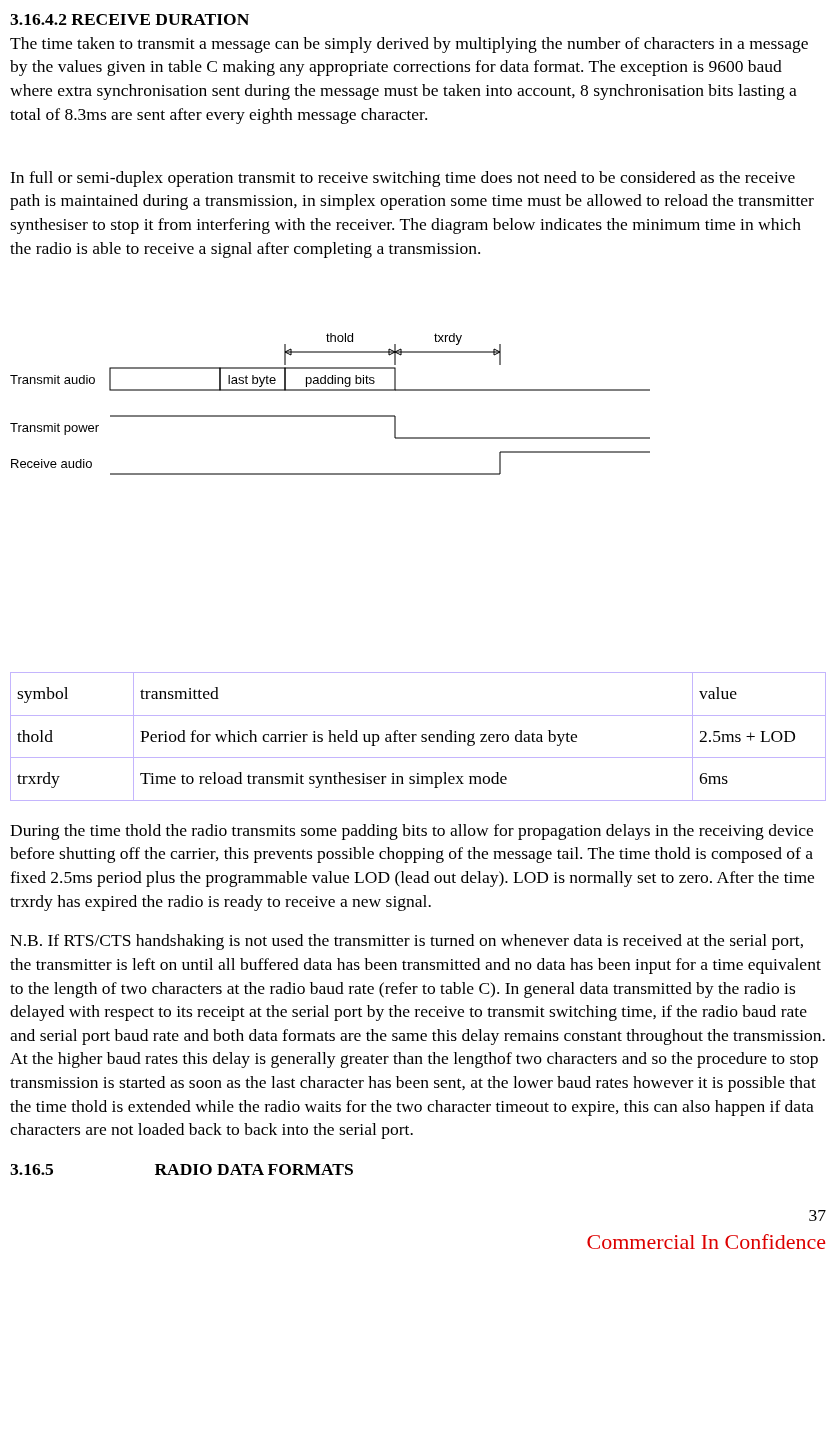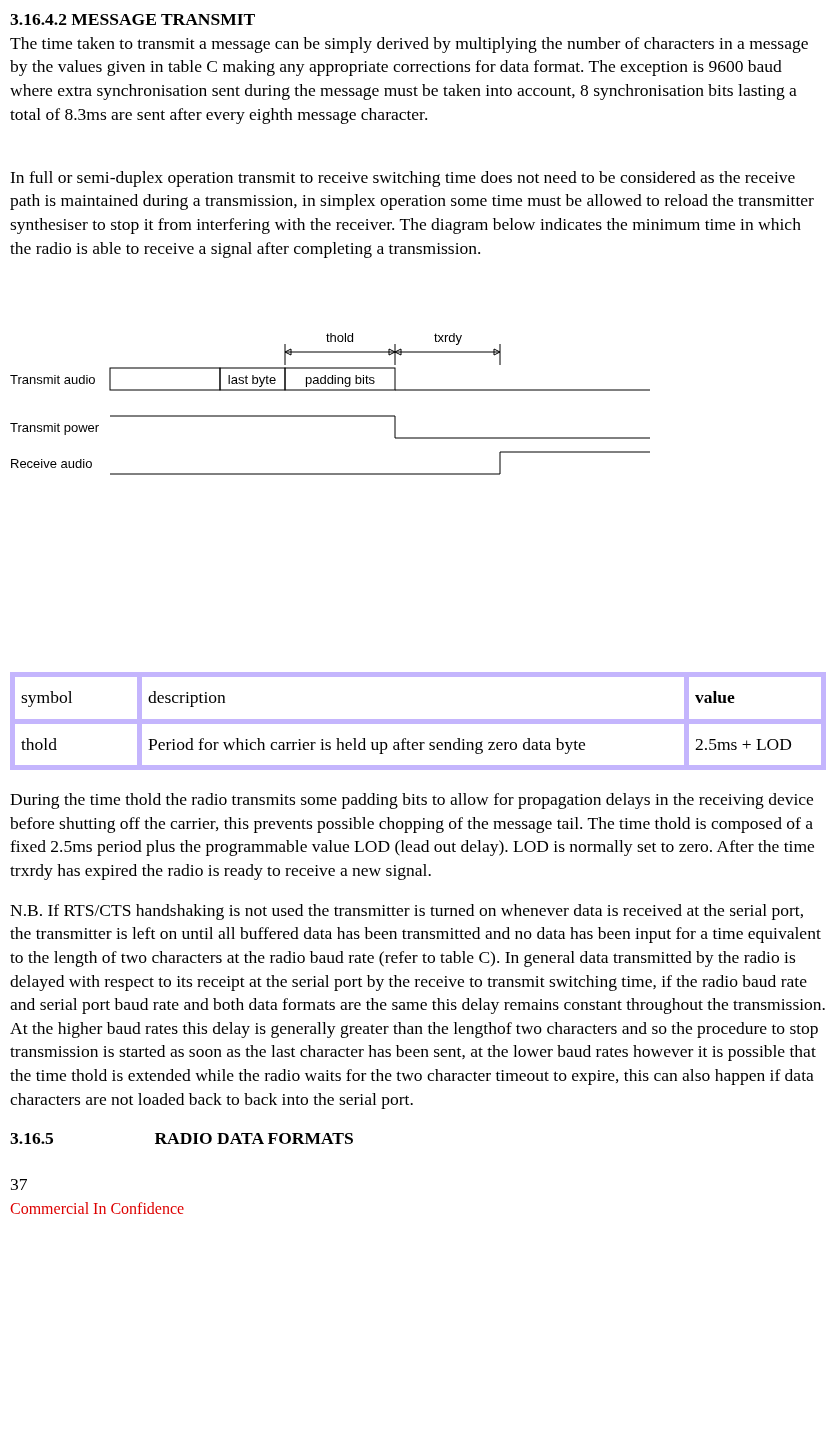--- a/index.html
+++ b/index.html
@@ -23,32 +23,32 @@
     margin-bottom: 13px;
   }
   table.data-table {
     border-collapse: collapse;
     width: 100%;
     margin-top: 10px;
     margin-bottom: 18px;
     font-size: 17.5px;
   }
   table.data-table td {
-    border: 5px solid #c4b5fd;
+    border: 1px solid #c4b5fd;
     padding: 9px 6px;
     vertical-align: top;
   }
   .col-symbol { width: 110px; }
-  .col-value { width: 120px; font-weight: bold; }
+  .col-value { width: 120px; }
   .footer {
-    text-align: left;
+    text-align: right;
     margin-top: 22px;
   }
   .page-num { color: #000; }
-  .confidential { color: #d00; font-family: Georgia, 'Times New Roman', serif; font-size: 16px; }
+  .confidential { color: #d00; font-family: Georgia, 'Times New Roman', serif; font-size: 22px; }
   
   .diagram-wrap {
     margin: 70px 0 160px 0;
   }
   .diagram {
     width: 640px;
     height: 175px;
   }
   .diagram text {
     font-family: Arial, Helvetica, sans-serif;
@@ -67,21 +67,21 @@
     display: inline-block;
     width: 140px;
   }
 </style>
 </head>
 <body>
 
 <div class="para">
   <span class="section-heading">
     <span>3.16.4.2</span>
-    <span>MESSAGE TRANSMIT</span>
+    <span>RECEIVE DURATION</span>
   </span><br>
   <span>The time taken to transmit a message can be simply derived by multiplying the number of characters in a message by the values given in table C making any appropriate corrections for data format. The exception is 9600 baud where extra synchronisation sent during the message must be taken into account, 8 synchronisation bits lasting a total of 8.3ms are sent after every eighth message character.</span>
 </div>
 
 <div class="para">
   <br>
   <span>In full or semi-duplex operation transmit to receive switching time does not need to be considered as the receive path is maintained during a transmission, in simplex operation some time must be allowed to reload the transmitter synthesiser to stop it from interfering with the receiver. The diagram below indicates the minimum time in which the radio is able to receive a signal after completing a transmission.</span>
 </div>
 
 <div class="diagram-wrap">
@@ -119,27 +119,32 @@
     <line x1="100" y1="144" x2="490" y2="144"></line>
     <line x1="490" y1="144" x2="490" y2="122"></line>
     <line x1="490" y1="122" x2="640" y2="122"></line>
   </svg>
 </div>
 
 <table class="data-table">
   <tbody>
       <tr>
     <td class="col-symbol">symbol</td>
-    <td>description</td>
+    <td>transmitted</td>
     <td class="col-value">value</td>
   </tr>
   <tr>
     <td>thold</td>
     <td>Period for which carrier is held up after sending zero data byte</td>
     <td>2.5ms + LOD</td>
+  </tr>
+  <tr>
+    <td>trxrdy</td>
+    <td>Time to reload transmit synthesiser in simplex mode</td>
+    <td>6ms</td>
   </tr>
 </tbody>
   </table>
 
 <div class="para">During the time thold the radio transmits some padding bits to allow for propagation delays in the receiving device before shutting off the carrier, this prevents possible chopping of the message tail. The time thold is composed of a fixed 2.5ms period plus the programmable value LOD (lead out delay). LOD is normally set to zero.  After the time trxrdy has expired the radio is ready to receive a new signal.</div>
 
 <div class="para">N.B. If RTS/CTS handshaking is not used the transmitter is turned on whenever data is received at the serial port, the transmitter is left on until all buffered data has been transmitted and no data has been input for a time equivalent to the length of two characters at the radio baud rate (refer to table C). In general data transmitted by the radio is delayed with respect to its receipt at the serial port by the receive to transmit switching time, if the radio baud rate and serial port baud rate and both data formats are the same this delay remains constant throughout the transmission. At the higher baud rates this delay is generally greater than the lengthof two characters and so the procedure to stop transmission is started as soon as the last character has been sent, at the lower baud rates however it is possible that the time thold is extended while the radio waits for the two character timeout to expire, this can also happen if data characters are not loaded back to back into the serial port.</div>
 
 <div class="para-tight">
   <span class="section-5-heading">

